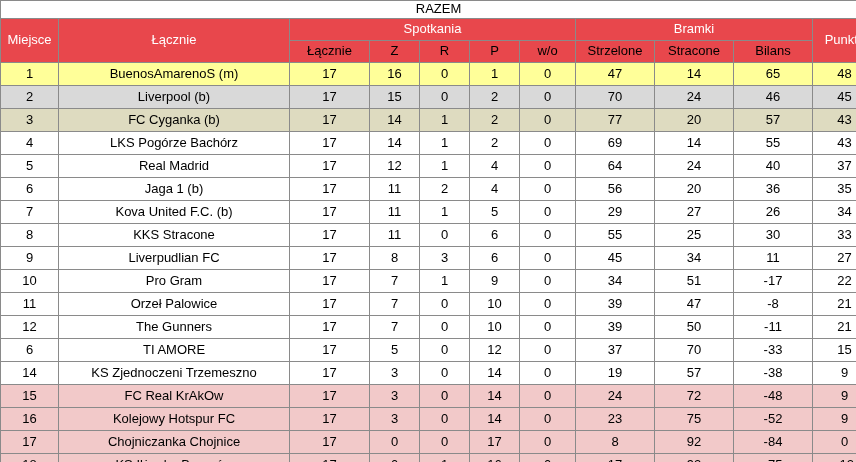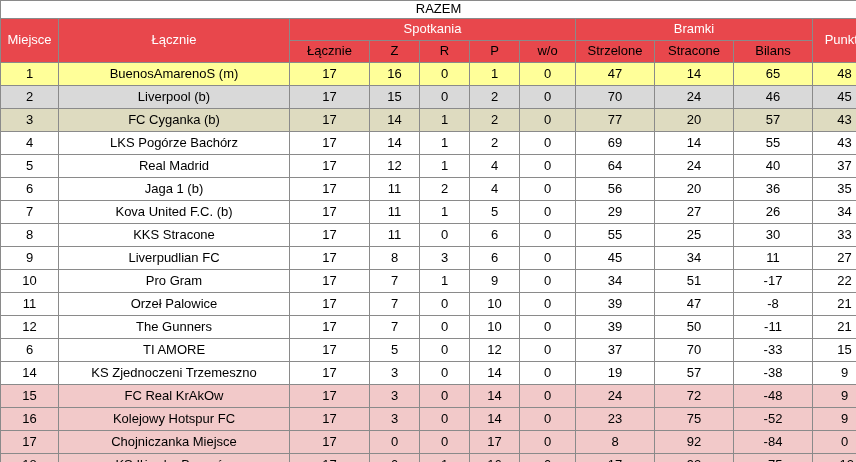--- a/index.html
+++ b/index.html
@@ -322,21 +322,21 @@
           <td>0</td>
           <td>14</td>
           <td>0</td>
           <td>23</td>
           <td>75</td>
           <td>-52</td>
           <td>9</td>
         </tr>
         <tr class="r-red">
           <td>17</td>
-          <td class="team">Chojniczanka Miejsce</td>
+          <td class="team">Chojniczanka Chojnice</td>
           <td>17</td>
           <td>0</td>
           <td>0</td>
           <td>17</td>
           <td>0</td>
           <td>8</td>
           <td>92</td>
           <td>-84</td>
           <td>0</td>
         </tr>

